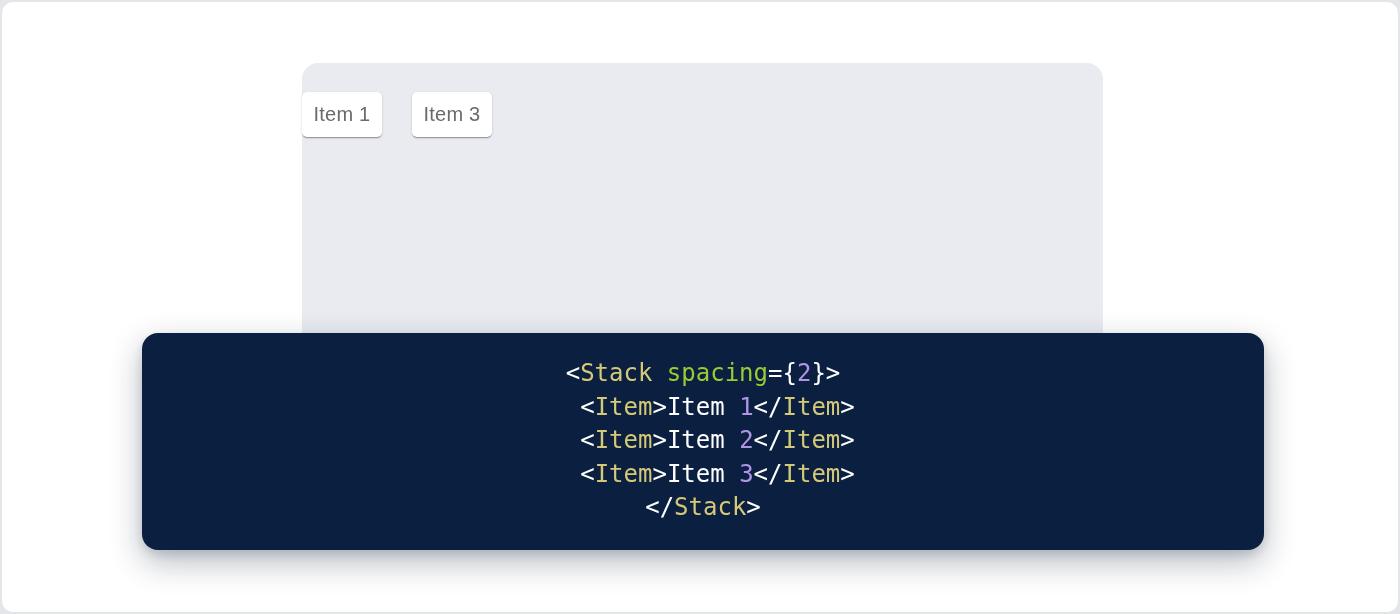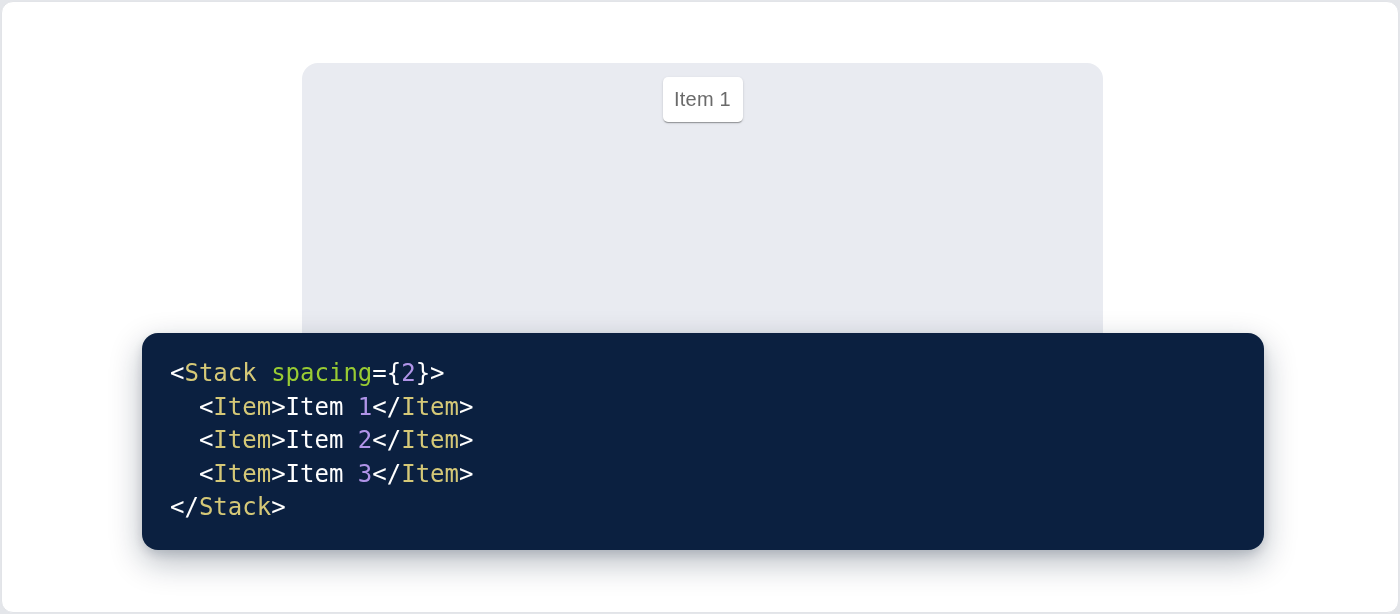--- a/index.html
+++ b/index.html
@@ -25,23 +25,23 @@
     position: absolute;
     left: 300px;
     top: 61px;
     width: 801px;
     height: 271px;
     background: var(--panel-bg, #e9ebf1);
     border-radius: 16px 16px 0 0;
   }
   .stack {
     display: flex;
-    flex-direction: column;
+    flex-direction: row;
     align-items: center;
-    padding-top: 14px;
+    padding-top: 29px;
     gap: 30px;
   }
   .stack-item {
     width: 80px;
     height: 45px;
     background: #ffffff;
     border-radius: 5px;
     box-shadow: 0 2px 1px -1px rgba(0,0,0,0.2),
                 0 1px 1px 0 rgba(0,0,0,0.14),
                 0 1px 3px 0 rgba(0,0,0,0.12);
@@ -63,35 +63,38 @@
     border-radius: 16px;
     box-shadow: 0 12px 32px rgba(10, 25, 50, 0.30), 0 4px 10px rgba(10, 25, 50, 0.12);
     padding: 24px 28px;
     margin: 0;
     font-family: "DejaVu Sans Mono", monospace;
     font-size: 24px;
     line-height: 33.6px;
     white-space: pre;
     overflow: hidden;
   }
-  .code-line { white-space: pre; }
+  .code-line { white-space: pre; text-align: center; }
   .tok-punctuation { color: var(--tok-punctuation, #ffffff); }
   .tok-tag         { color: var(--tok-tag, #d5c877); }
   .tok-attribute   { color: var(--tok-attribute, #99cc33); }
   .tok-number      { color: var(--tok-number, #b094e8); }
   .tok-text        { color: var(--tok-text, #ffffff); }
 </style>
 </head>
 <body>
 
 <div class="page-card">
 
   <div class="demo-panel">
     <div class="stack">
         <div class="stack-item">
           <span>Item 1</span>
         </div>
+        <div class="stack-item">
+          <span>Item 3</span>
+        </div>
       </div>
   </div>
 
   <pre class="code-block"><div class="code-line"><span class="tok-punctuation">&lt;</span><span class="tok-tag">Stack</span><span class="tok-text"> </span><span class="tok-attribute">spacing</span><span class="tok-punctuation">={</span><span class="tok-number">2</span><span class="tok-punctuation">}&gt;</span></div><div class="code-line"><span class="tok-text">  </span><span class="tok-punctuation">&lt;</span><span class="tok-tag">Item</span><span class="tok-punctuation">&gt;</span><span class="tok-text">Item </span><span class="tok-number">1</span><span class="tok-punctuation">&lt;/</span><span class="tok-tag">Item</span><span class="tok-punctuation">&gt;</span></div><div class="code-line"><span class="tok-text">  </span><span class="tok-punctuation">&lt;</span><span class="tok-tag">Item</span><span class="tok-punctuation">&gt;</span><span class="tok-text">Item </span><span class="tok-number">2</span><span class="tok-punctuation">&lt;/</span><span class="tok-tag">Item</span><span class="tok-punctuation">&gt;</span></div><div class="code-line"><span class="tok-text">  </span><span class="tok-punctuation">&lt;</span><span class="tok-tag">Item</span><span class="tok-punctuation">&gt;</span><span class="tok-text">Item </span><span class="tok-number">3</span><span class="tok-punctuation">&lt;/</span><span class="tok-tag">Item</span><span class="tok-punctuation">&gt;</span></div><div class="code-line"><span class="tok-punctuation">&lt;/</span><span class="tok-tag">Stack</span><span class="tok-punctuation">&gt;</span></div></pre>
 
 </div>
 
 </body></html>

